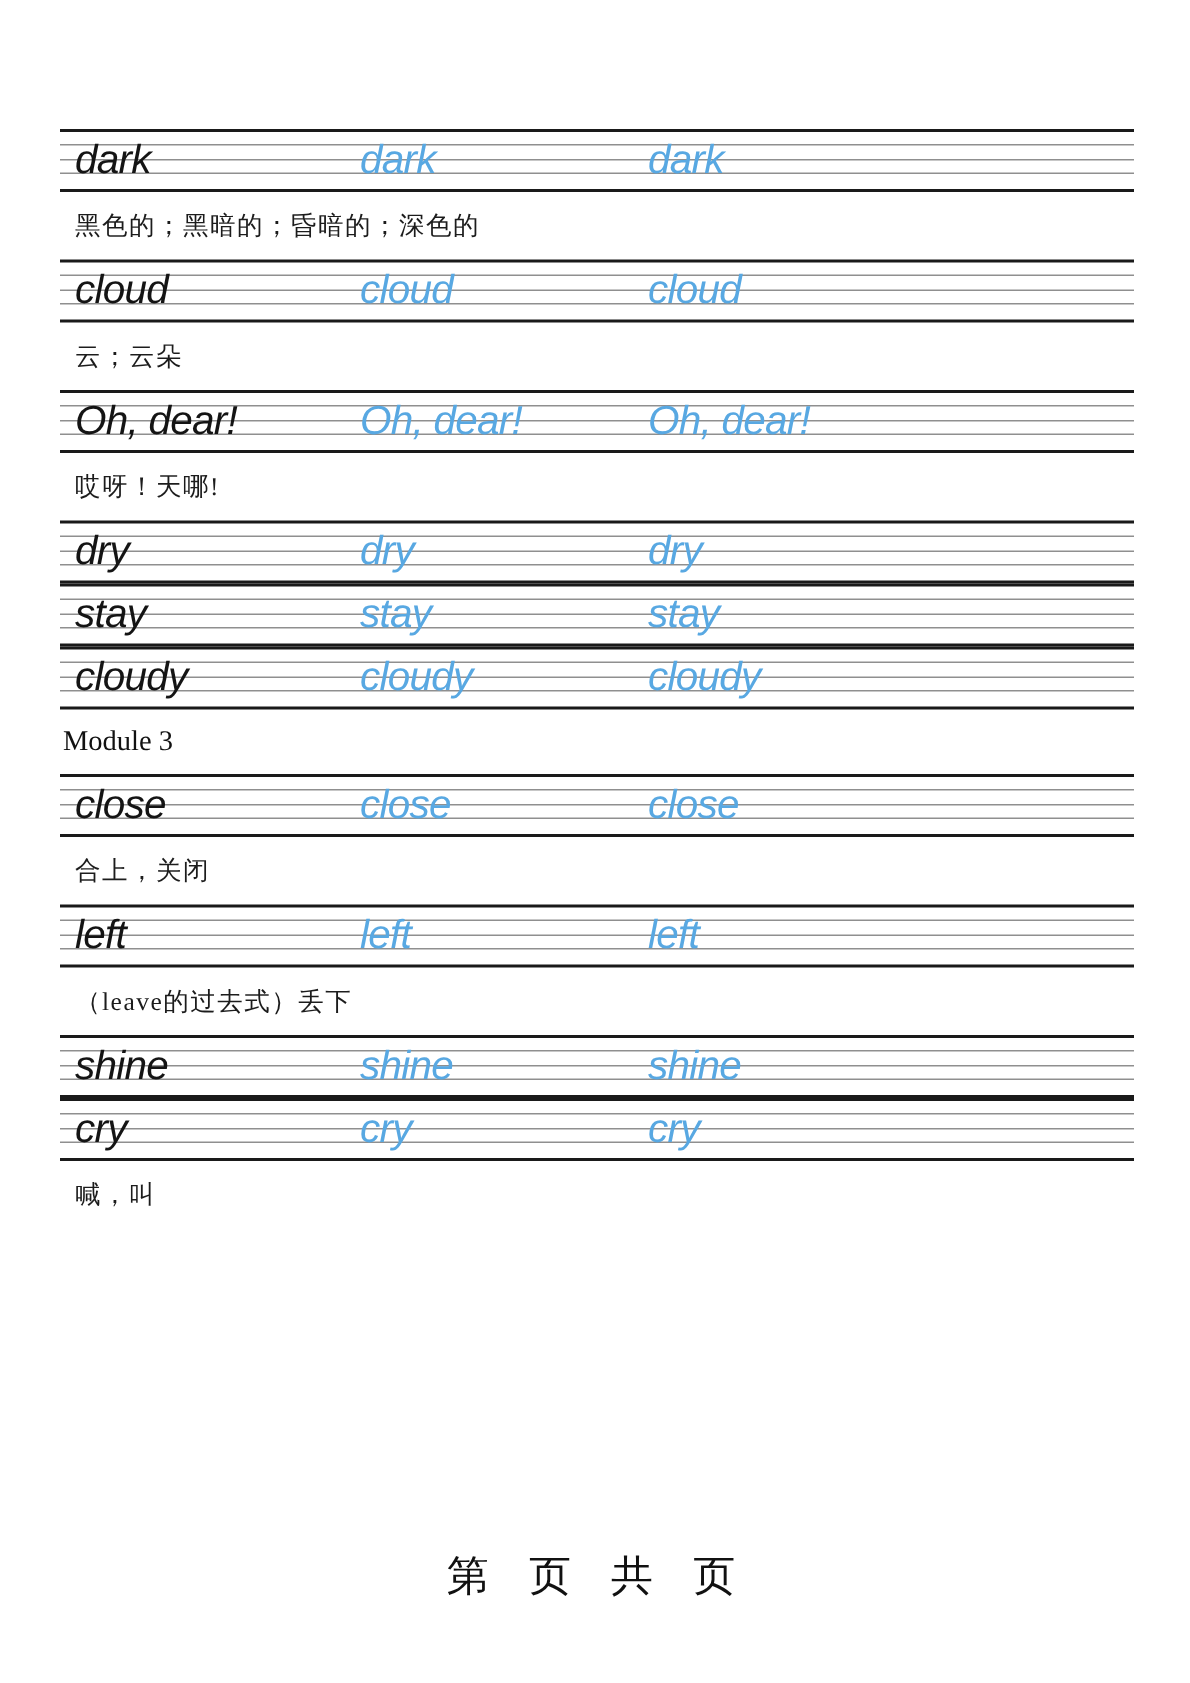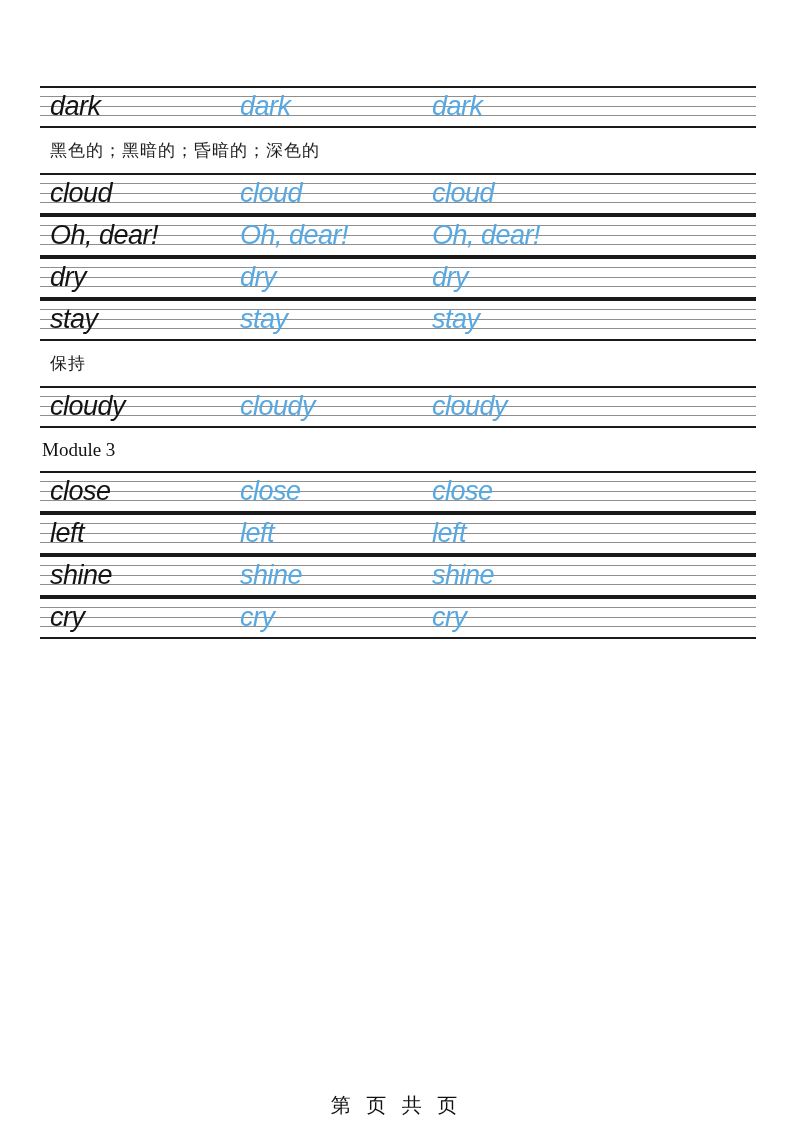--- a/index.html
+++ b/index.html
@@ -39,23 +39,23 @@
     height:45px;display:flex;align-items:center;padding-left:10px;
     font-family:Liberation Serif, serif;font-size:17px;color:#1c1c1c;
     letter-spacing:1px;
   }
   .definition.short{height:32px;}
   .module-header{
     height:43px;display:flex;align-items:center;padding-left:2px;
     font-family:"Liberation Serif",serif;font-size:19px;color:#111;
   }
   .footer{
-    position:absolute;top:1092px;left:0;width:793px;text-align:center;
-    font-size:20px;color:#111;letter-spacing:5px;
-    font-family:Liberation Sans, sans-serif;
+    position:absolute;top:1032px;left:0;width:793px;text-align:center;
+    font-size:28px;color:#111;letter-spacing:5px;
+    font-family:Liberation Mono, monospace;
   }
 </style>
 </head>
 <body>
 
 <div class="content">
 
   <div>
     <div class="band">
       <span class="w1">dark</span>
@@ -64,83 +64,87 @@
     </div>
     <div class="definition">黑色的；黑暗的；昏暗的；深色的</div>
   </div>
 
   <div>
     <div class="band">
       <span class="w1">cloud</span>
       <span class="w2">cloud</span>
       <span class="w3">cloud</span>
     </div>
+    <div class="definition">云；云朵</div>
   </div>
 
   <div>
     <div class="band">
       <span class="w1">Oh, dear!</span>
       <span class="w2">Oh, dear!</span>
       <span class="w3">Oh, dear!</span>
     </div>
+    <div class="definition">哎呀！天哪!</div>
   </div>
 
   <div>
     <div class="band">
       <span class="w1">dry</span>
       <span class="w2">dry</span>
       <span class="w3">dry</span>
     </div>
   </div>
 
   <div>
     <div class="band">
       <span class="w1">stay</span>
       <span class="w2">stay</span>
       <span class="w3">stay</span>
     </div>
-    <div class="definition">保持</div>
   </div>
 
   <div>
     <div class="band">
       <span class="w1">cloudy</span>
       <span class="w2">cloudy</span>
       <span class="w3">cloudy</span>
     </div>
     <div class="module-header">Module 3</div>
   </div>
 
   <div>
     <div class="band">
       <span class="w1">close</span>
       <span class="w2">close</span>
       <span class="w3">close</span>
     </div>
+    <div class="definition">合上，关闭</div>
   </div>
 
   <div>
     <div class="band">
       <span class="w1">left</span>
       <span class="w2">left</span>
       <span class="w3">left</span>
     </div>
+    <div class="definition">（leave的过去式）丢下</div>
   </div>
 
   <div>
     <div class="band">
       <span class="w1">shine</span>
       <span class="w2">shine</span>
       <span class="w3">shine</span>
     </div>
   </div>
 
   <div>
     <div class="band">
       <span class="w1">cry</span>
       <span class="w2">cry</span>
       <span class="w3">cry</span>
     </div>
+    <div class="definition">喊，叫</div>
   </div>
 
 </div>
 
 <div class="footer">第 页 共  页</div>
 
 </body></html>

